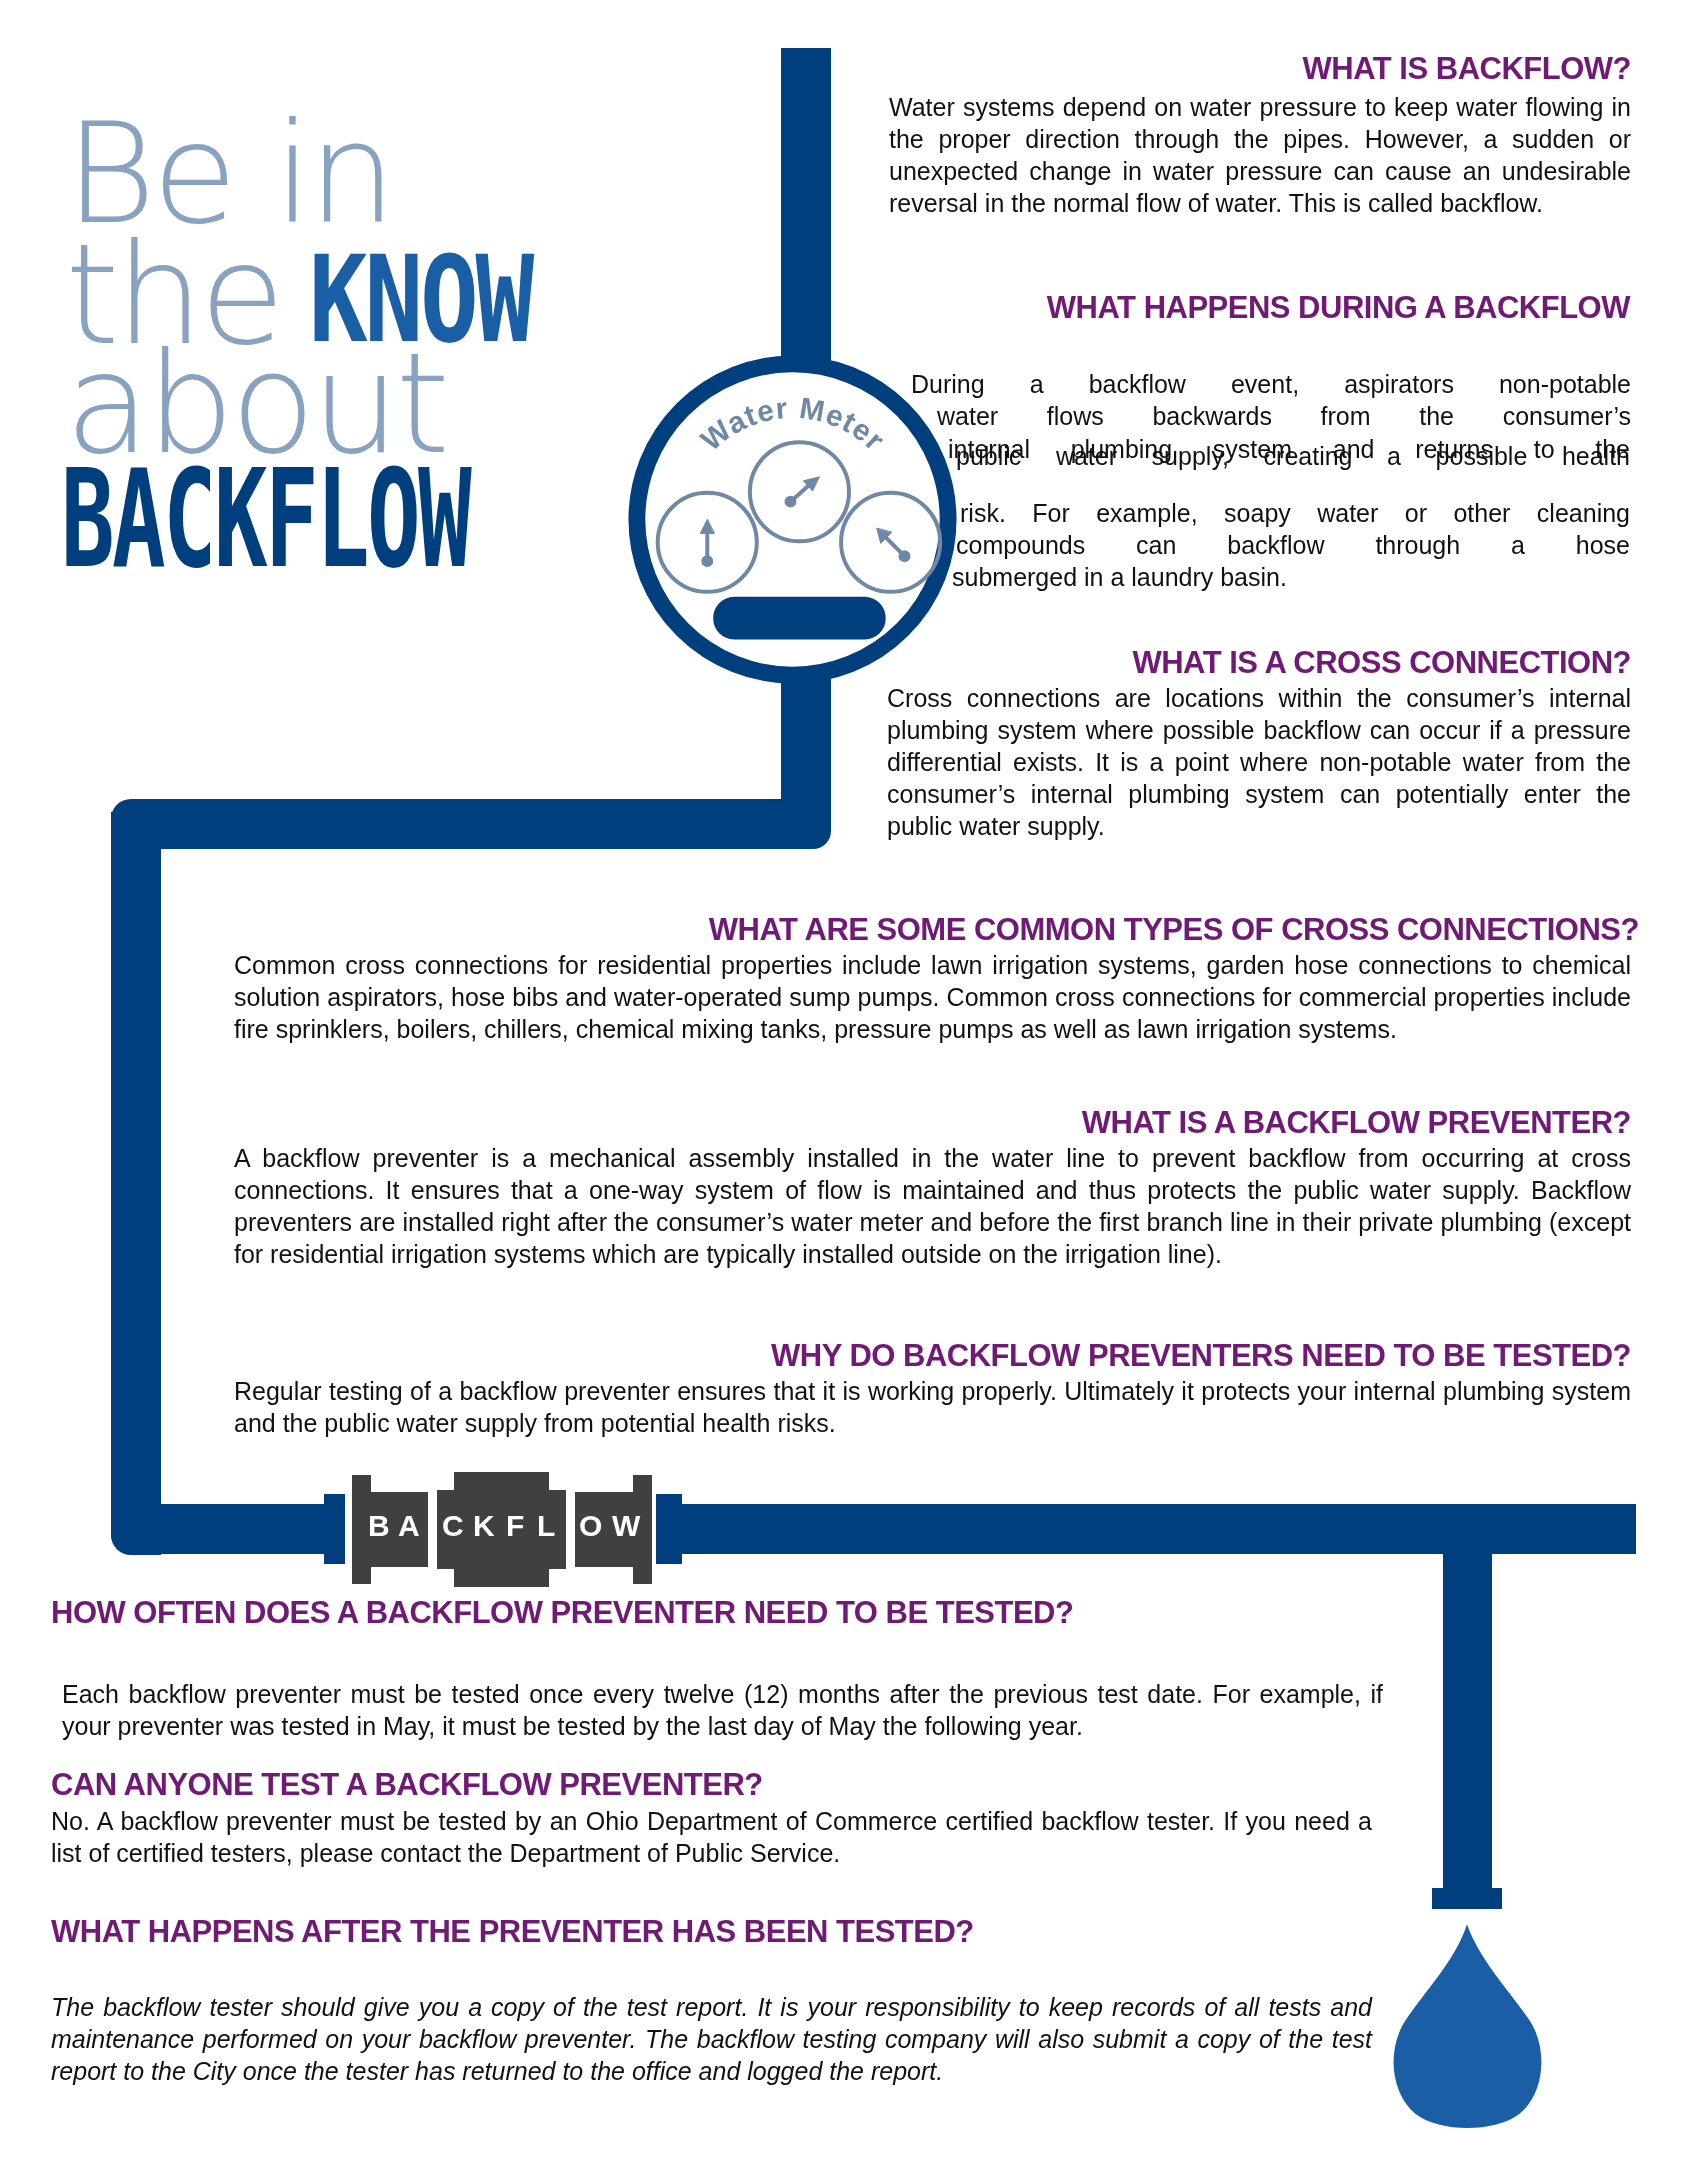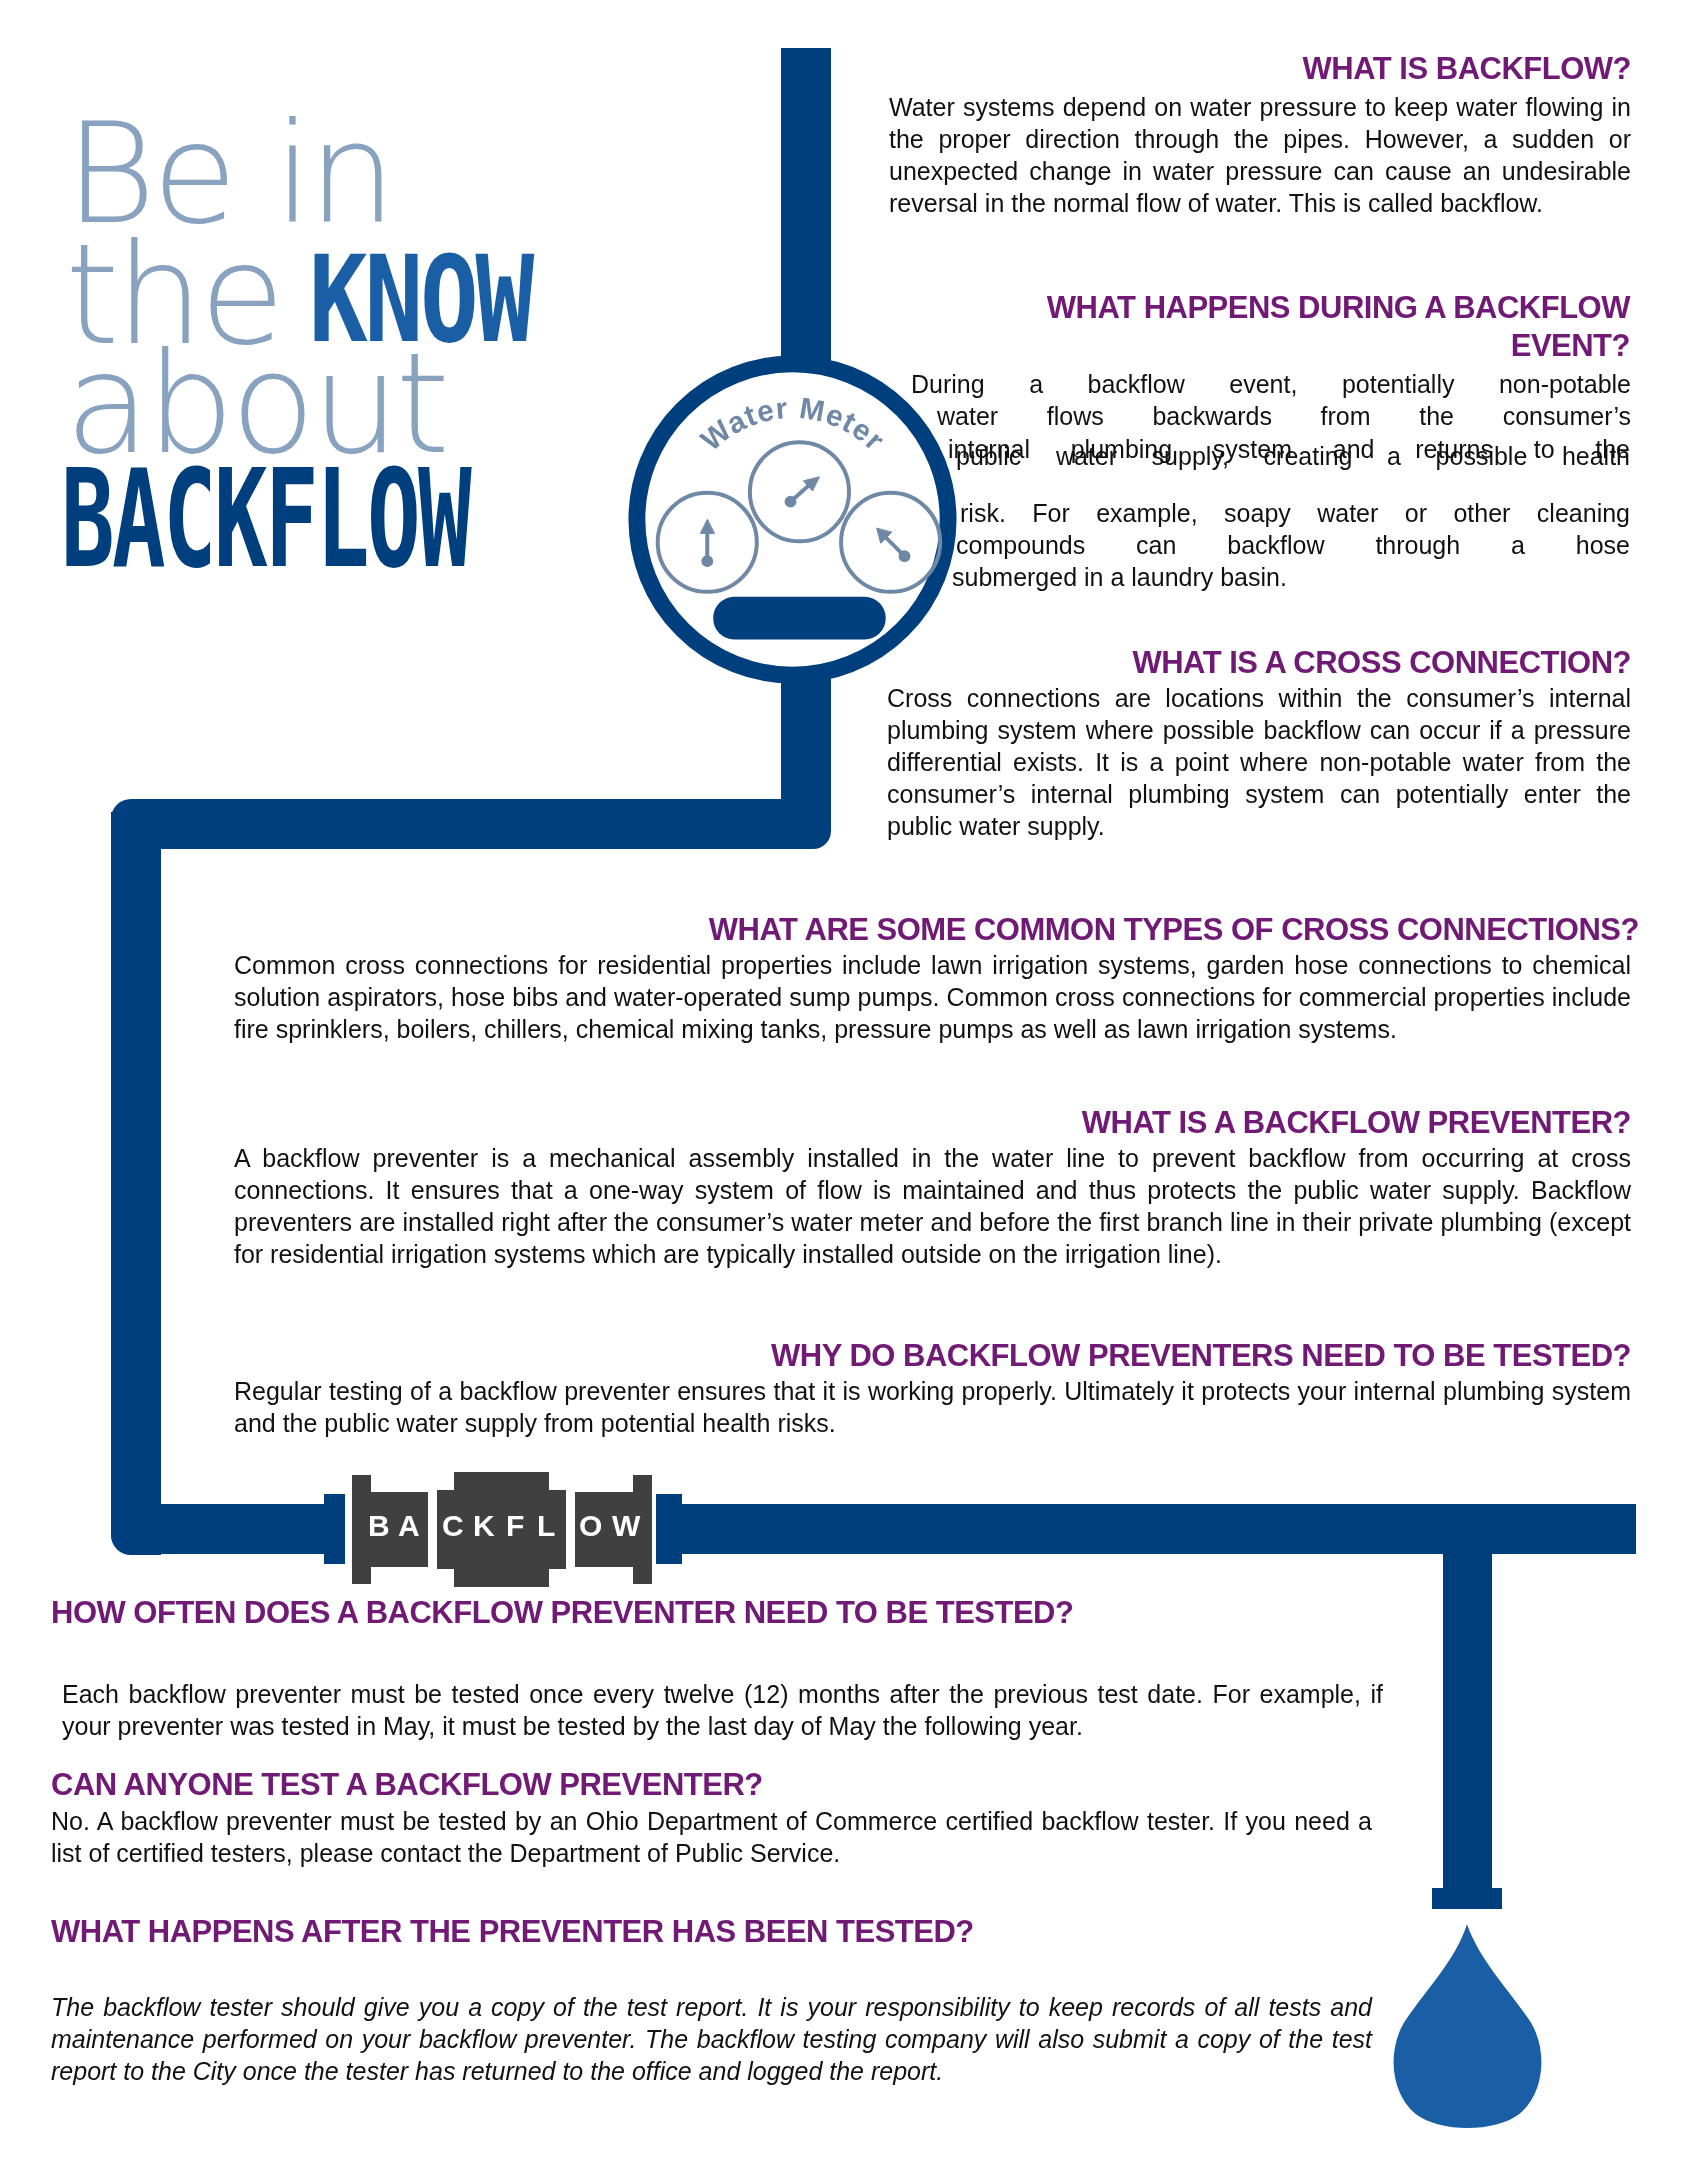--- a/index.html
+++ b/index.html
@@ -86,24 +86,23 @@
   <span class="letter" style="left:537px;">L</span>
   <span class="letter" style="left:579px;">O</span>
   <span class="letter" style="left:612px;">W</span>
 </div>
 
 <div class="h right" style="left:891px; top:50px; width:740px;">WHAT IS BACKFLOW?</div>
 <div class="p" style="left:889px; top:91px; width:742px;">Water systems depend on water pressure to keep water flowing in the proper direction through the pipes. However, a sudden or unexpected change in water pressure can cause an undesirable reversal in the normal flow of water. This is called backflow.</div>
 
 <div class="h right" style="left:871px; top:289px; width:759px;">
   <div>WHAT HAPPENS DURING A BACKFLOW</div>
-  <div>EVENT?</div>
 </div>
 <div>
-  <div class="p" style="left:911px; top:368px; width:720px; text-align-last:justify;">During a backflow event, potentially non-potable</div>
+  <div class="p" style="left:911px; top:368px; width:720px; text-align-last:justify;">During a backflow event, aspirators non-potable</div>
   <div class="p" style="left:937px; top:400px; width:694px; text-align-last:justify;">water flows backwards from the consumer’s</div>
   <div class="p" style="left:948px; top:433px; width:682px; text-align-last:justify;">internal plumbing system and returns to the</div>
   <div class="p" style="left:956px; top:440px; width:674px; text-align-last:justify;">public water supply, creating a possible health</div>
   <div class="p" style="left:960px; top:497px; width:670px; text-align-last:justify;">risk. For example, soapy water or other cleaning</div>
   <div class="p" style="left:956px; top:529px; width:674px; text-align-last:justify;">compounds can backflow through a hose</div>
   <div class="p" style="left:952px; top:561px; width:678px;">submerged in a laundry basin.</div>
 </div>
 
 <div class="h right" style="left:891px; top:644px; width:740px;">WHAT IS A CROSS CONNECTION?</div>
 <div class="p" style="left:887px; top:682px; width:744px;">Cross connections are locations within the consumer’s internal plumbing system where possible backflow can occur if a pressure differential exists. It is a point where non-potable water from the consumer’s internal plumbing system can potentially enter the public water supply.</div>

